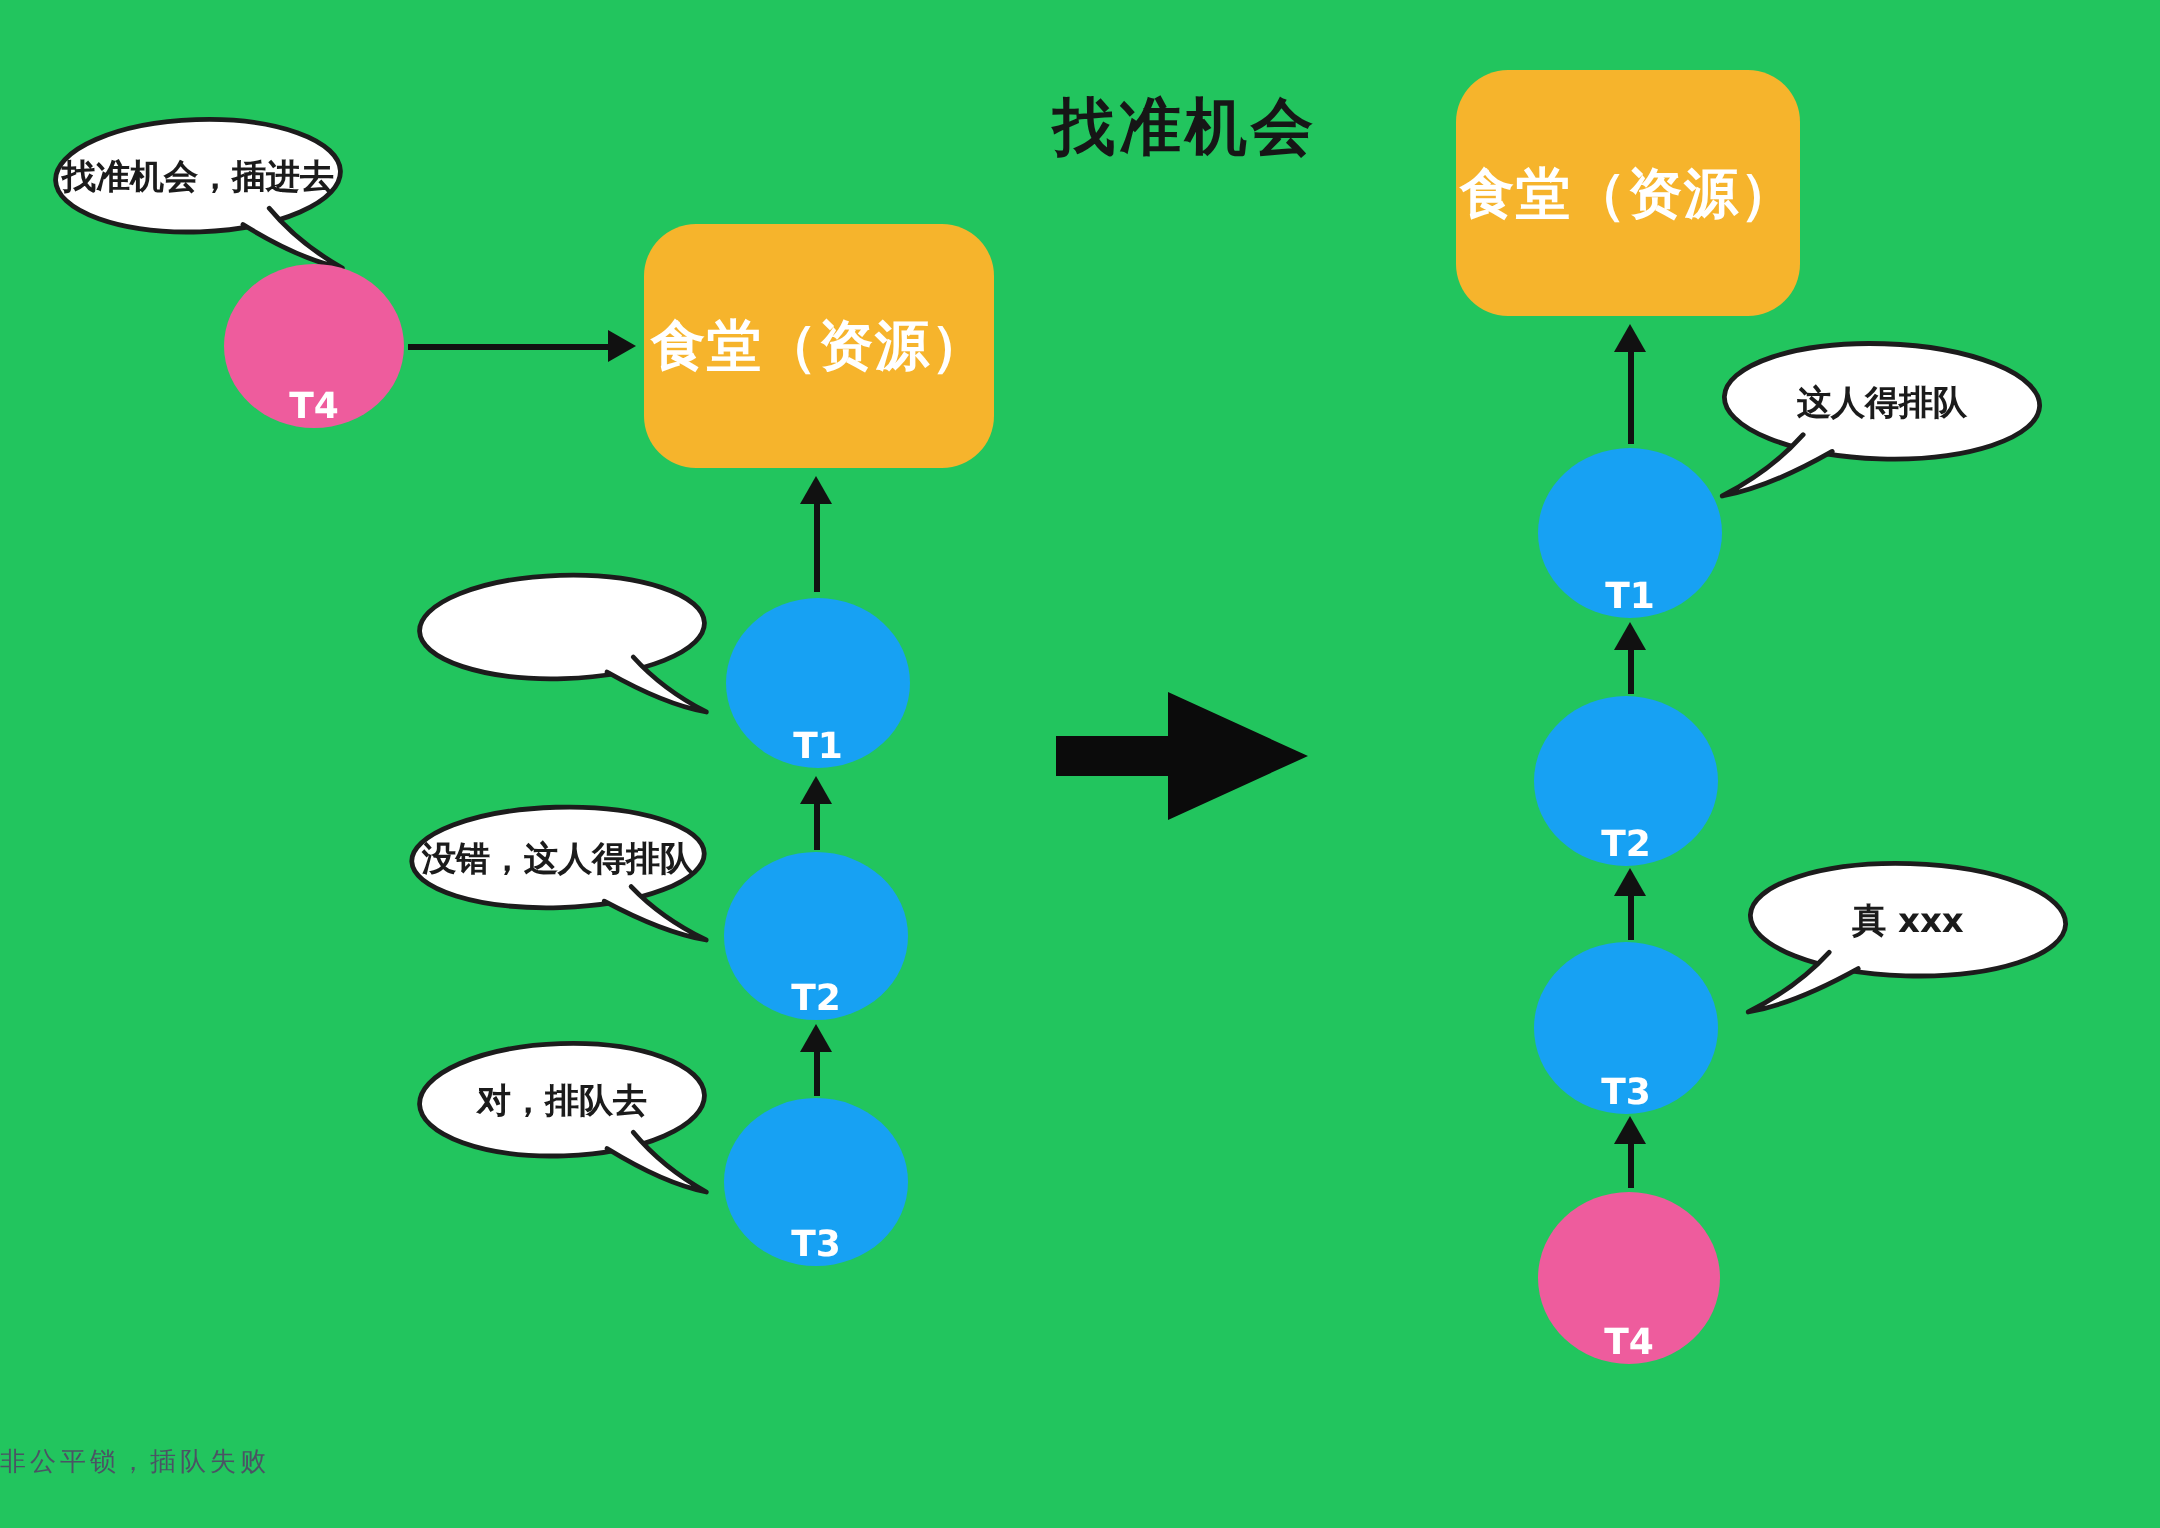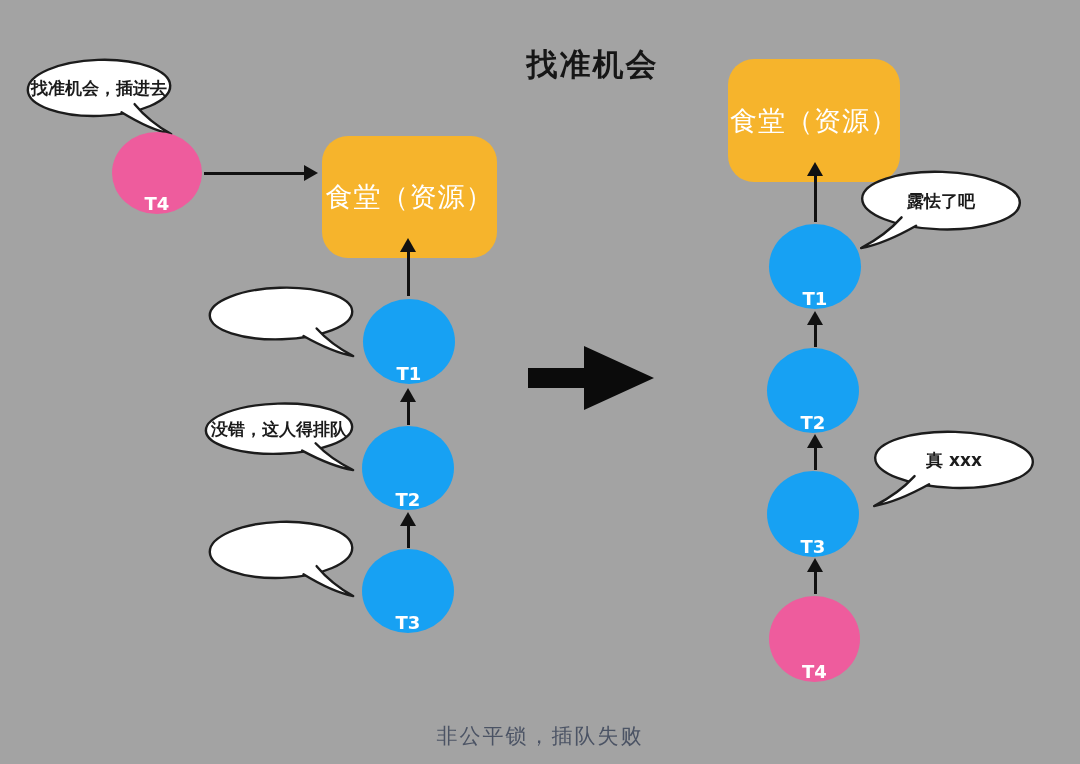--- a/index.html
+++ b/index.html
@@ -1,22 +1,22 @@
 <!DOCTYPE html>
 <html><head>
 <meta charset="utf-8">
 <style>
   html,body{margin:0;padding:0;}
   body{background:#fdfdfd;font-family:"DejaVu Sans","Liberation Sans",sans-serif;}
-  .canvas{position:relative;width:1080px;height:764px;background:#a3a3a3;overflow:hidden;}
+  .canvas{position:relative;width:1080px;height:764px;background:#22c55e;overflow:hidden;}
 
   
   .resource{position:absolute;background:#F6B42C;border-radius:26px;display:flex;
-    align-items:center;justify-content:center;color:#fff;font-weight:400;
-    font-size:27px;letter-spacing:1px;white-space:nowrap;margin-top:24px;}
+    align-items:center;justify-content:center;color:#fff;font-weight:700;
+    font-size:27px;letter-spacing:1px;white-space:nowrap;}
 
   
   .node{position:absolute;border-radius:50%;display:flex;align-items:flex-end;
     justify-content:center;color:#fff;font-weight:700;font-size:18px;}
   .node.blue{background:#17A1F3;}
   .node.pink{background:#EE5C9D;}
 
   
   .bubble{position:absolute;}
   .bubble svg{position:absolute;left:0;top:0;width:100%;height:100%;overflow:visible;}
@@ -35,22 +35,22 @@
     border-top:8px solid transparent;border-bottom:8px solid transparent;border-left:14px solid #111;}
 
   
   .big-arrow{position:absolute;}
 
   
   .title{position:absolute;left:500px;top:40px;width:185px;text-align:center;
     color:#161616;font-weight:700;font-size:31px;line-height:48px;letter-spacing:2px;}
 
   
-  .caption{position:absolute;left:0;top:722px;width:100%;text-align:center;
-    color:#4b5364;font-size:21px;letter-spacing:2px;}
+  .caption{position:absolute;left:0;top:722px;width:100%;
+    color:#4b5364;font-size:13px;letter-spacing:2px;}
 </style>
 </head>
 <body>
 
 <div class="canvas">
 
   <div class="bubble" style="left:24px;top:58px;width:150px;height:76px;">
     <svg viewBox="0 0 160 84" preserveAspectRatio="none">
       <ellipse cx="80" cy="33" rx="76" ry="31" fill="#ffffff" stroke="#1c1c1c" stroke-width="2.4" vector-effect="non-scaling-stroke" transform="rotate(-2 80 33)"></ellipse>
       <path d="M104,60 C126,74 142,81 157,84 C138,73 126,61 118,51" fill="#ffffff" stroke="#1c1c1c" stroke-width="2.4" vector-effect="non-scaling-stroke" stroke-linejoin="round" stroke-linecap="round"></path>
@@ -95,20 +95,21 @@
     <span>T2</span>
   </div>
 
   <div class="arrow-up" style="left:400px;top:512px;height:36px;"></div>
 
   <div class="bubble" style="left:206px;top:520px;width:150px;height:76px;">
     <svg viewBox="0 0 160 84" preserveAspectRatio="none">
       <ellipse cx="80" cy="33" rx="76" ry="31" fill="#ffffff" stroke="#1c1c1c" stroke-width="2.4" vector-effect="non-scaling-stroke" transform="rotate(-2 80 33)"></ellipse>
       <path d="M104,60 C126,74 142,81 157,84 C138,73 126,61 118,51" fill="#ffffff" stroke="#1c1c1c" stroke-width="2.4" vector-effect="non-scaling-stroke" stroke-linejoin="round" stroke-linecap="round"></path>
     </svg>
+    <span class="bubble-text">对，排队去</span>
   </div>
 
   <div class="node blue" style="left:362px;top:549px;width:92px;height:84px;">
     <span>T3</span>
   </div>
 
   <div class="title">
     <div>找准机会</div>
   </div>
 
@@ -122,21 +123,21 @@
     <span>食堂（资源）</span>
   </div>
 
   <div class="arrow-up" style="left:807px;top:162px;height:60px;"></div>
 
   <div class="bubble" style="left:858px;top:170px;width:166px;height:78px;">
     <svg viewBox="0 0 160 84" preserveAspectRatio="none">
       <ellipse cx="80" cy="33" rx="76" ry="31" fill="#ffffff" stroke="#1c1c1c" stroke-width="2.4" vector-effect="non-scaling-stroke" transform="rotate(2 80 33)"></ellipse>
       <path d="M56,60 C34,74 18,81 3,84 C22,73 34,61 42,51" fill="#ffffff" stroke="#1c1c1c" stroke-width="2.4" vector-effect="non-scaling-stroke" stroke-linejoin="round" stroke-linecap="round"></path>
     </svg>
-    <span class="bubble-text">露怯了吧</span>
+    <span class="bubble-text">这人得排队</span>
   </div>
 
   <div class="node blue" style="left:769px;top:224px;width:92px;height:85px;">
     <span>T1</span>
   </div>
 
   <div class="arrow-up" style="left:807px;top:311px;height:36px;"></div>
 
 
   <div class="node blue" style="left:767px;top:348px;width:92px;height:85px;">

